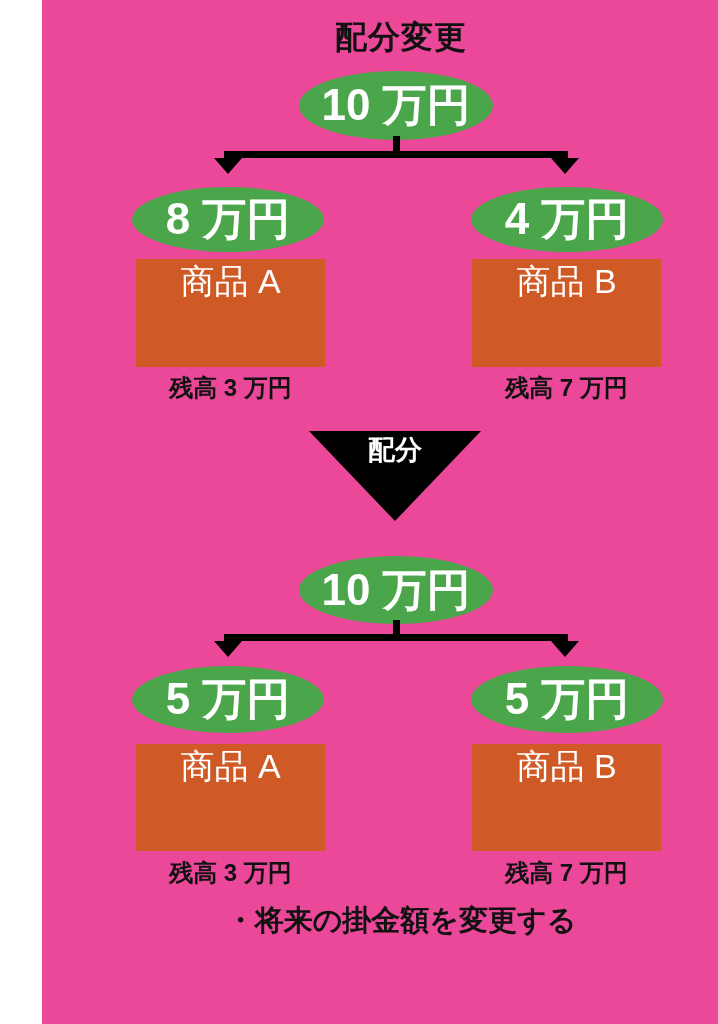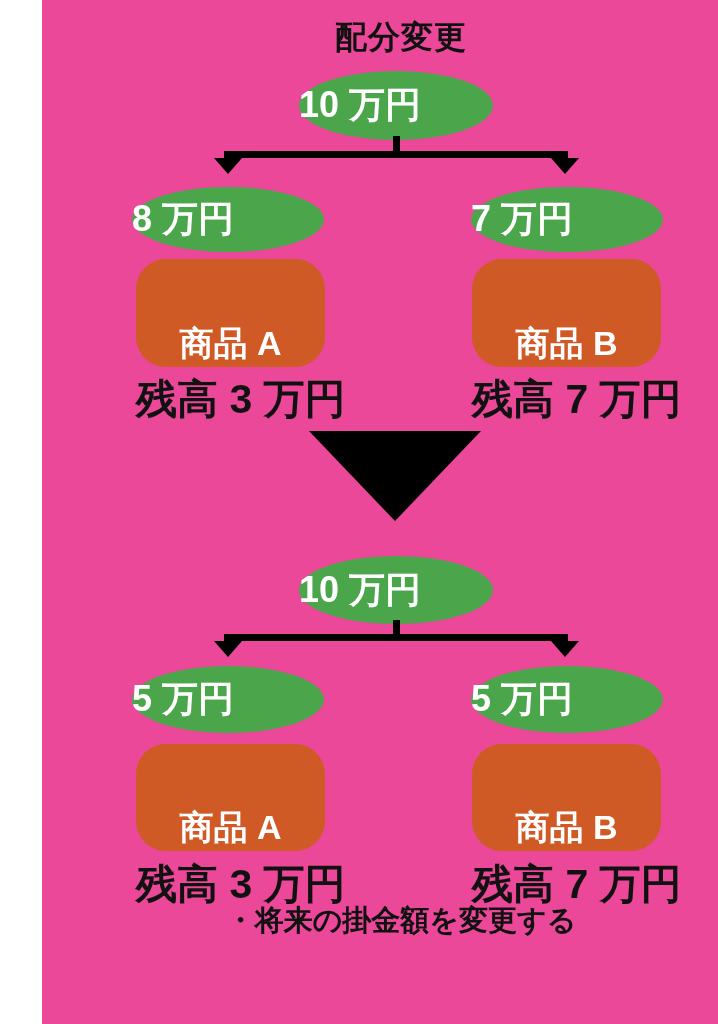--- a/index.html
+++ b/index.html
@@ -14,34 +14,33 @@
   .abs{position:absolute;}
   .title{
     left:0;top:16px;width:718px;
     text-align:center;
     font-size:32px;font-weight:bold;color:#111111;
     letter-spacing:1px;
   }
   .ellipse{
     background:#4BA64B;
     border-radius:50%;
-    display:flex;align-items:center;justify-content:flex-start;
-    color:#ffffff;font-weight:bold;font-size:36px;
+    display:flex;align-items:center;justify-content:center;
+    color:#ffffff;font-weight:bold;font-size:44px;
     white-space:nowrap;
   }
   .product-box{
     background:#CF5A26;
-    display:flex;align-items:flex-end;justify-content:center;
-    color:#ffffff;font-weight:bold;font-size:34px;
+    display:flex;align-items:flex-start;justify-content:center;
+    color:#ffffff;font-weight:normal;font-size:34px;
     white-space:nowrap;
-    border-radius:30px;
   }
   .balance{
     text-align:center;
-    font-size:41px;font-weight:bold;color:#111111;
+    font-size:24px;font-weight:bold;color:#111111;
     white-space:nowrap;
   }
   .stem{background:#000000;width:7px;}
   .hbar{background:#000000;height:7px;}
   .arrowhead{
     width:0;height:0;
     border-left:14px solid transparent;
     border-right:14px solid transparent;
     border-top:16px solid #000000;
   }
@@ -82,35 +81,36 @@
 
   <div class="abs stem" style="left:351px;top:136px;height:18px;"></div>
   <div class="abs hbar" style="left:182px;top:151px;width:344px;"></div>
   <div class="abs arrowhead" style="left:172px;top:158px;"></div>
   <div class="abs arrowhead" style="left:509px;top:158px;"></div>
 
   <div class="abs ellipse" style="left:90px;top:187px;width:192px;height:65px;">
     <span>8 万円</span>
   </div>
   <div class="abs ellipse" style="left:429px;top:187px;width:192px;height:65px;">
-    <span>7 万円</span>
+    <span>4 万円</span>
   </div>
 
   <div class="abs product-box" style="left:94px;top:259px;width:189px;height:108px;">
     <span>商品 A</span>
   </div>
   <div class="abs product-box" style="left:430px;top:259px;width:189px;height:108px;">
     <span>商品 B</span>
   </div>
 
   <div class="abs balance" style="left:94px;top:372px;width:189px;">残高 3 万円</div>
   <div class="abs balance" style="left:430px;top:372px;width:189px;">残高 7 万円</div>
 
   <div class="abs big-triangle" style="left:267px;top:431px;"></div>
   <div class="abs triangle-label" style="left:267px;top:435px;">
+    <div>配分</div>
   </div>
 
   <div class="abs ellipse" style="left:257px;top:556px;width:194px;height:68px;">
     <span>10 万円</span>
   </div>
 
   <div class="abs stem" style="left:351px;top:620px;height:18px;"></div>
   <div class="abs hbar" style="left:182px;top:634px;width:344px;"></div>
   <div class="abs arrowhead" style="left:172px;top:641px;"></div>
   <div class="abs arrowhead" style="left:509px;top:641px;"></div>

